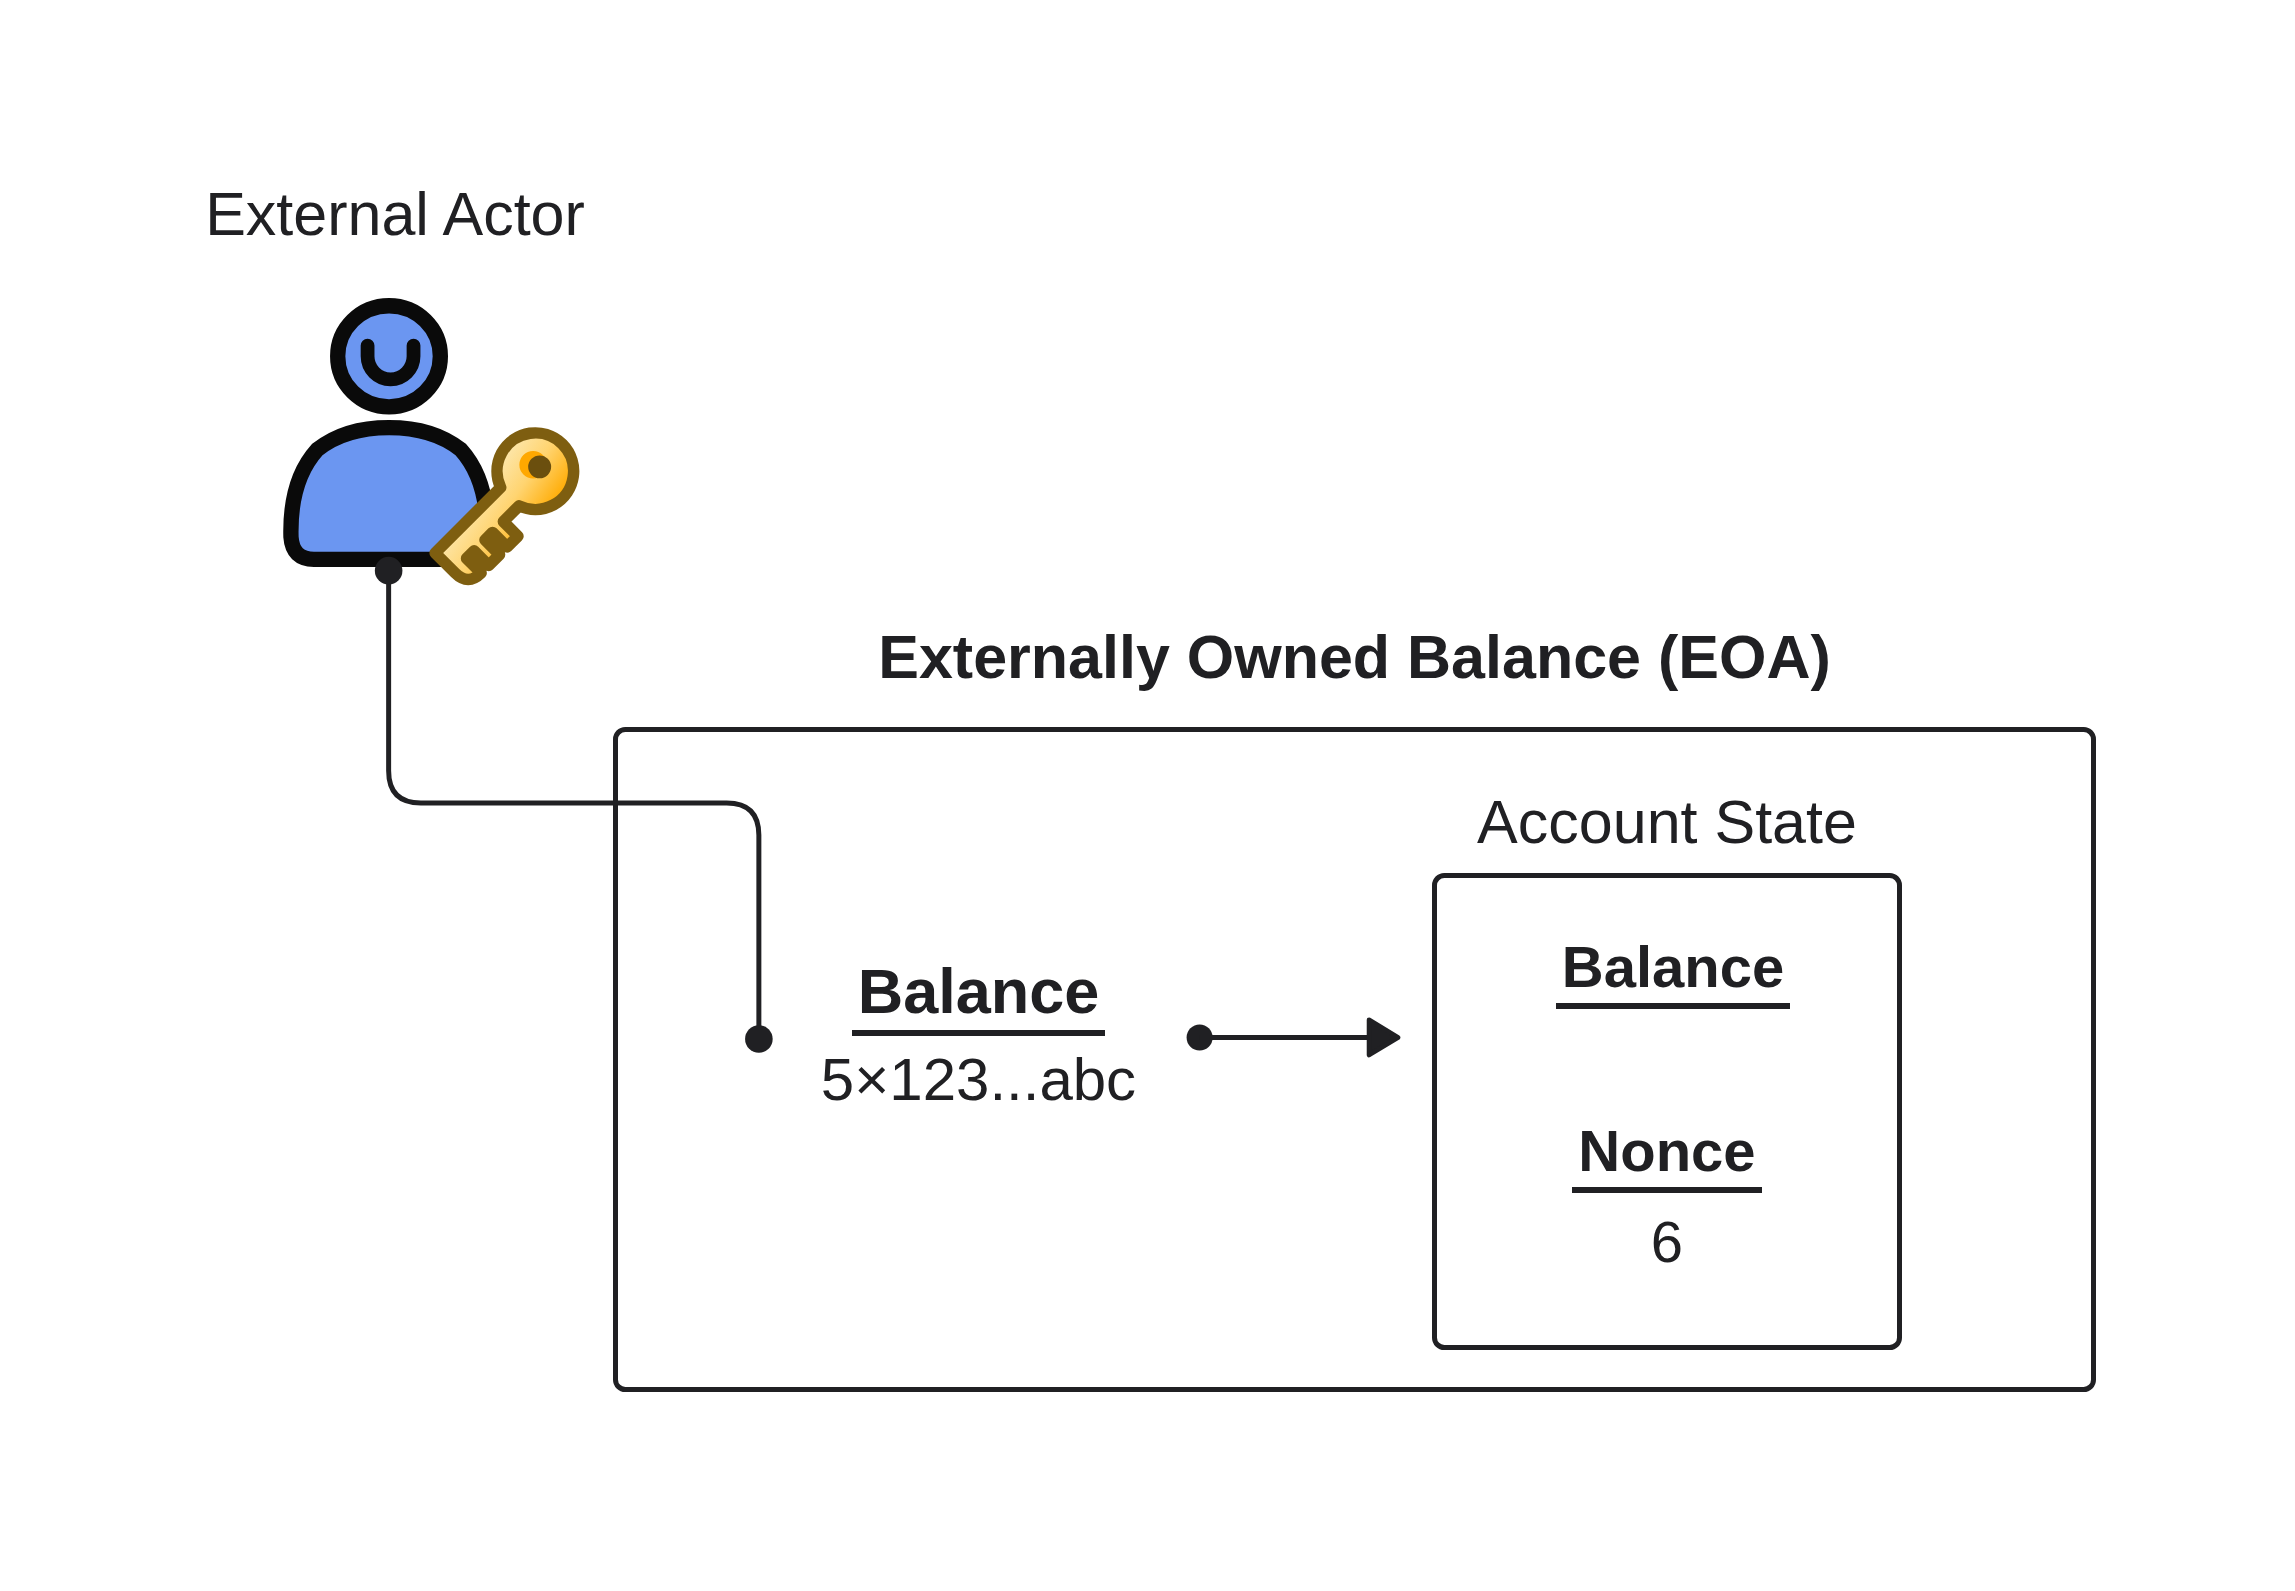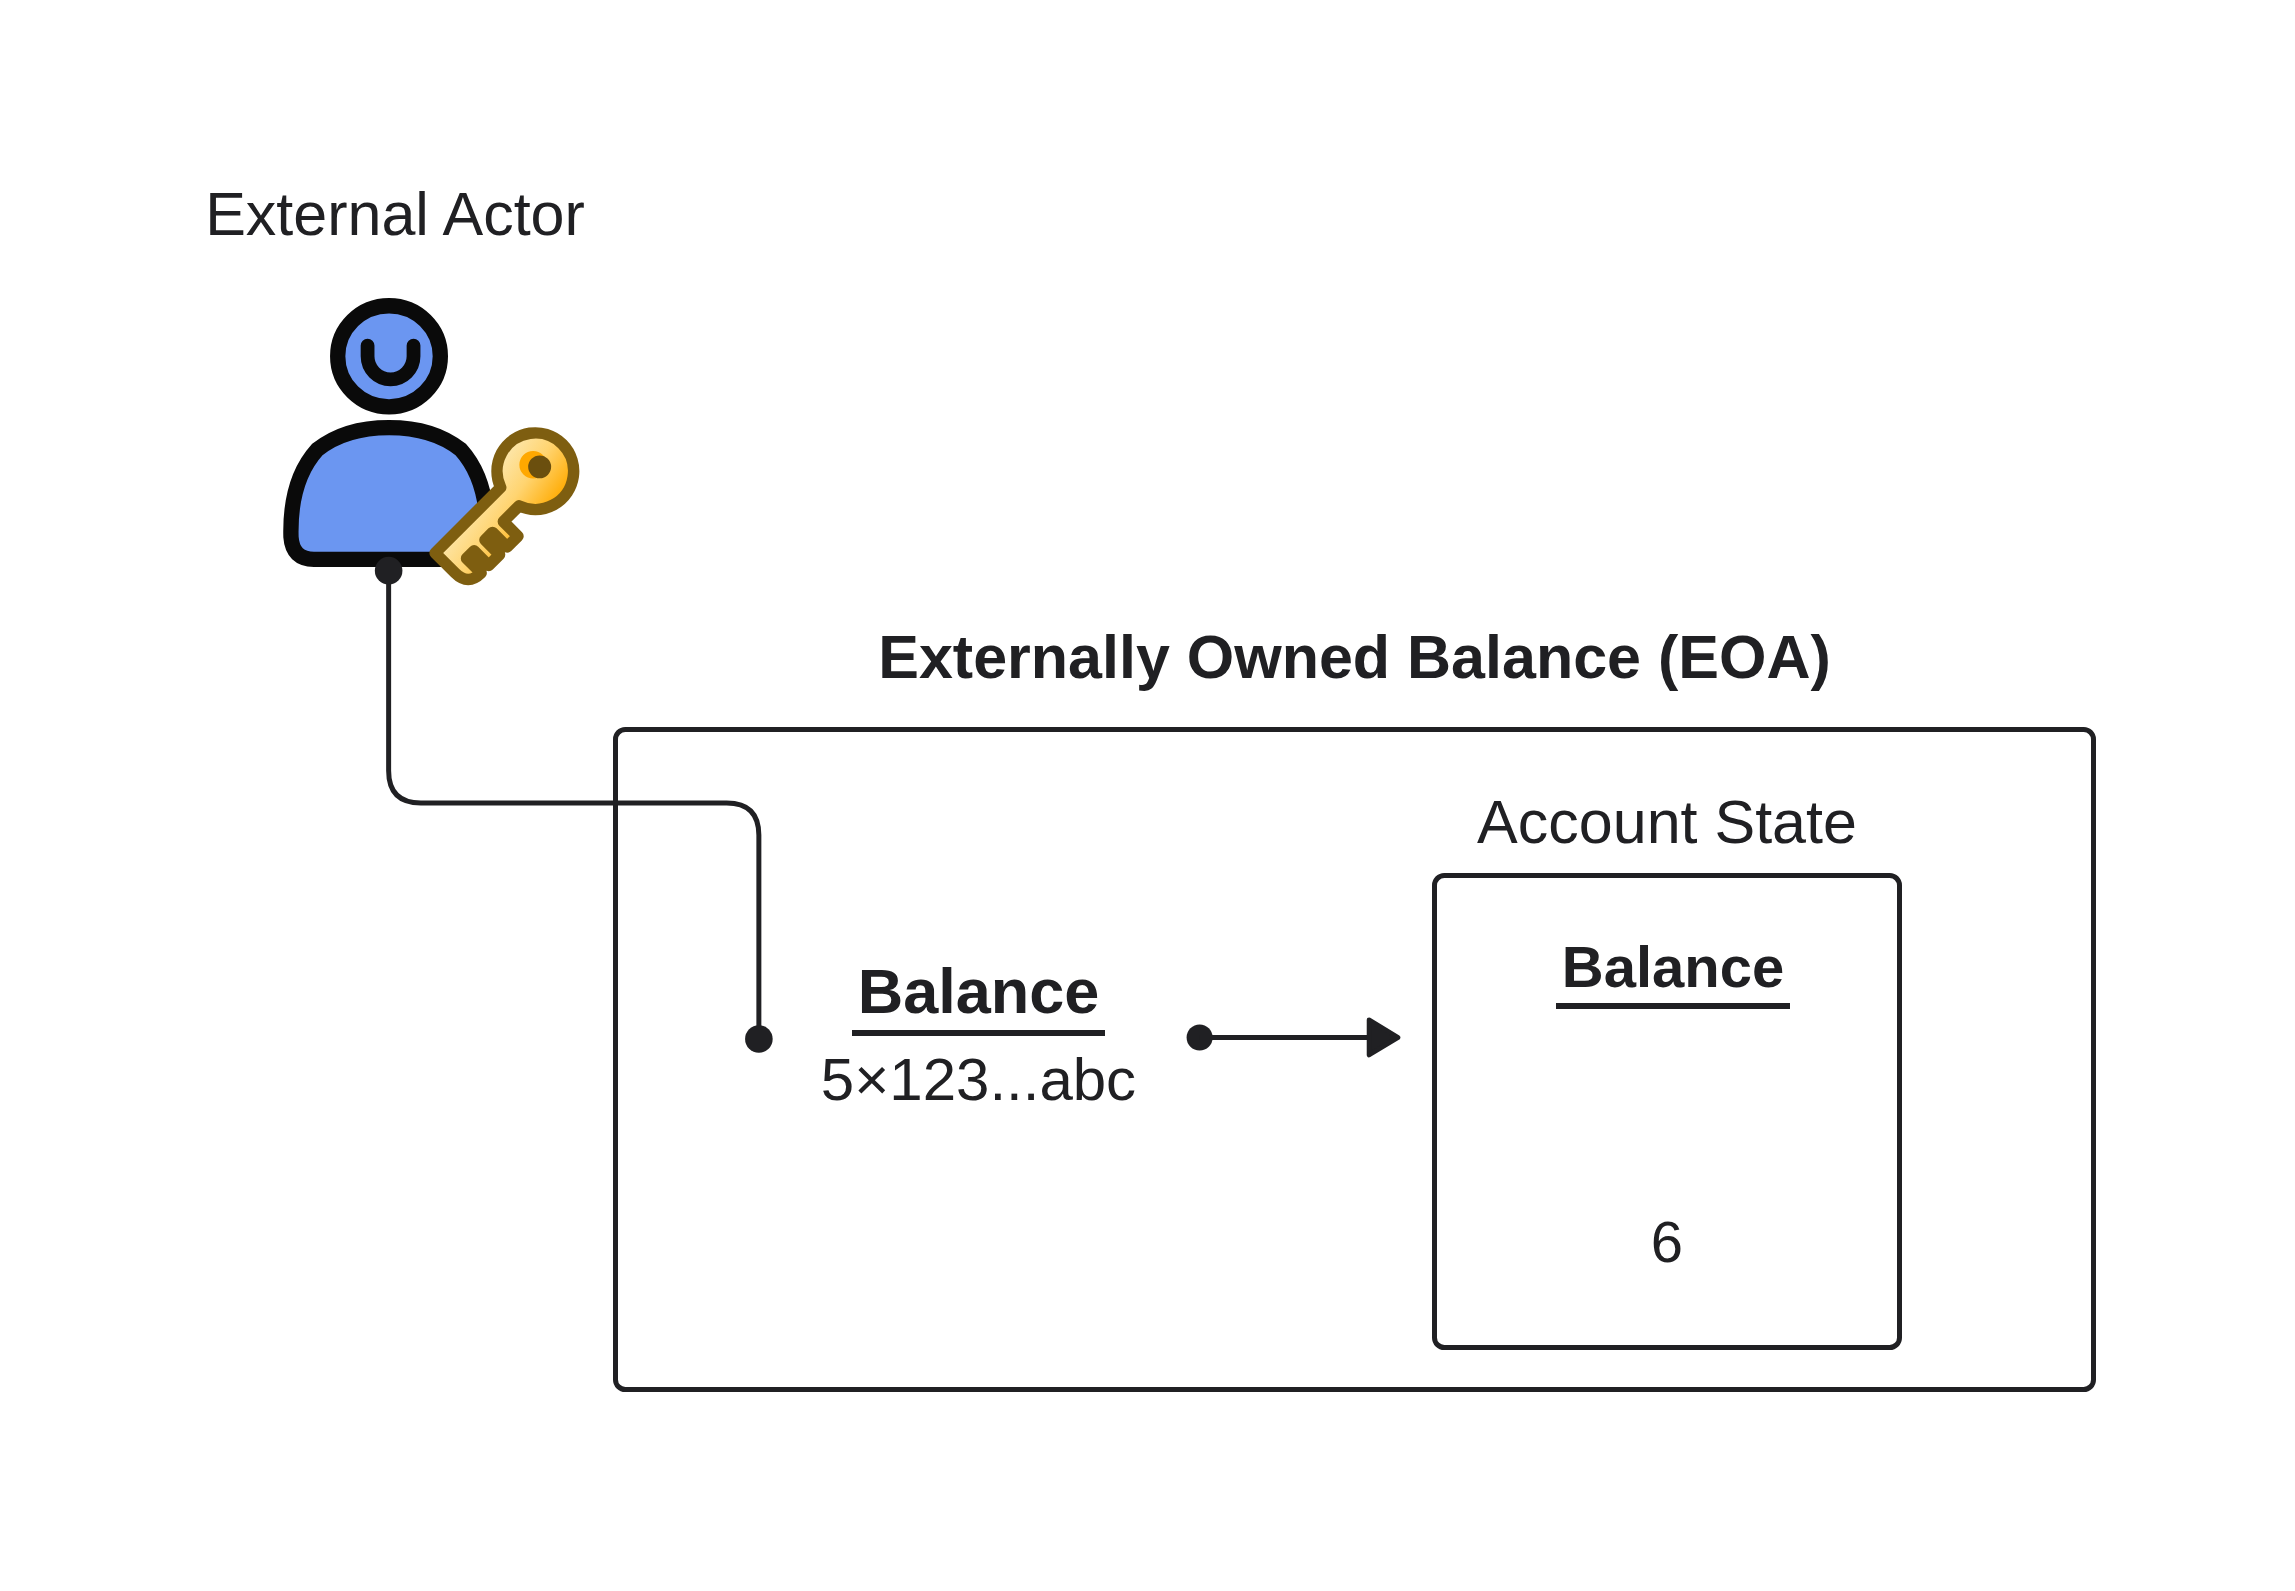--- a/index.html
+++ b/index.html
@@ -85,20 +85,23 @@
 
   <div id="eoa-box" class="outline-box"></div>
 
   <div id="account-state-label" class="abs label heading">Account State</div>
 
   <div id="account-state-box" class="outline-box"></div>
 
   <div id="balance-label" class="abs label field-label">
     <span class="underlined">Balance</span>
   </div>
+  <div id="nonce-label" class="abs label field-label">
+    <span class="underlined">Nonce</span>
+  </div>
   <div id="nonce-value" class="abs label field-value">6</div>
 
   <div id="address-label" class="abs label field-label">
     <span class="underlined">Balance</span>
   </div>
   <div id="address-value" class="abs label">5×123...abc</div>
 
   <svg id="connector-overlay" class="abs" width="2295" height="1592" viewBox="0 0 2994 2076">
 
     <path d="M 507 744 V 1005 Q 507 1047 549 1047 H 948 Q 990 1047 990 1089 V 1355" fill="none" style="stroke:var(--ink,#202023);" stroke-width="6.5"></path>

